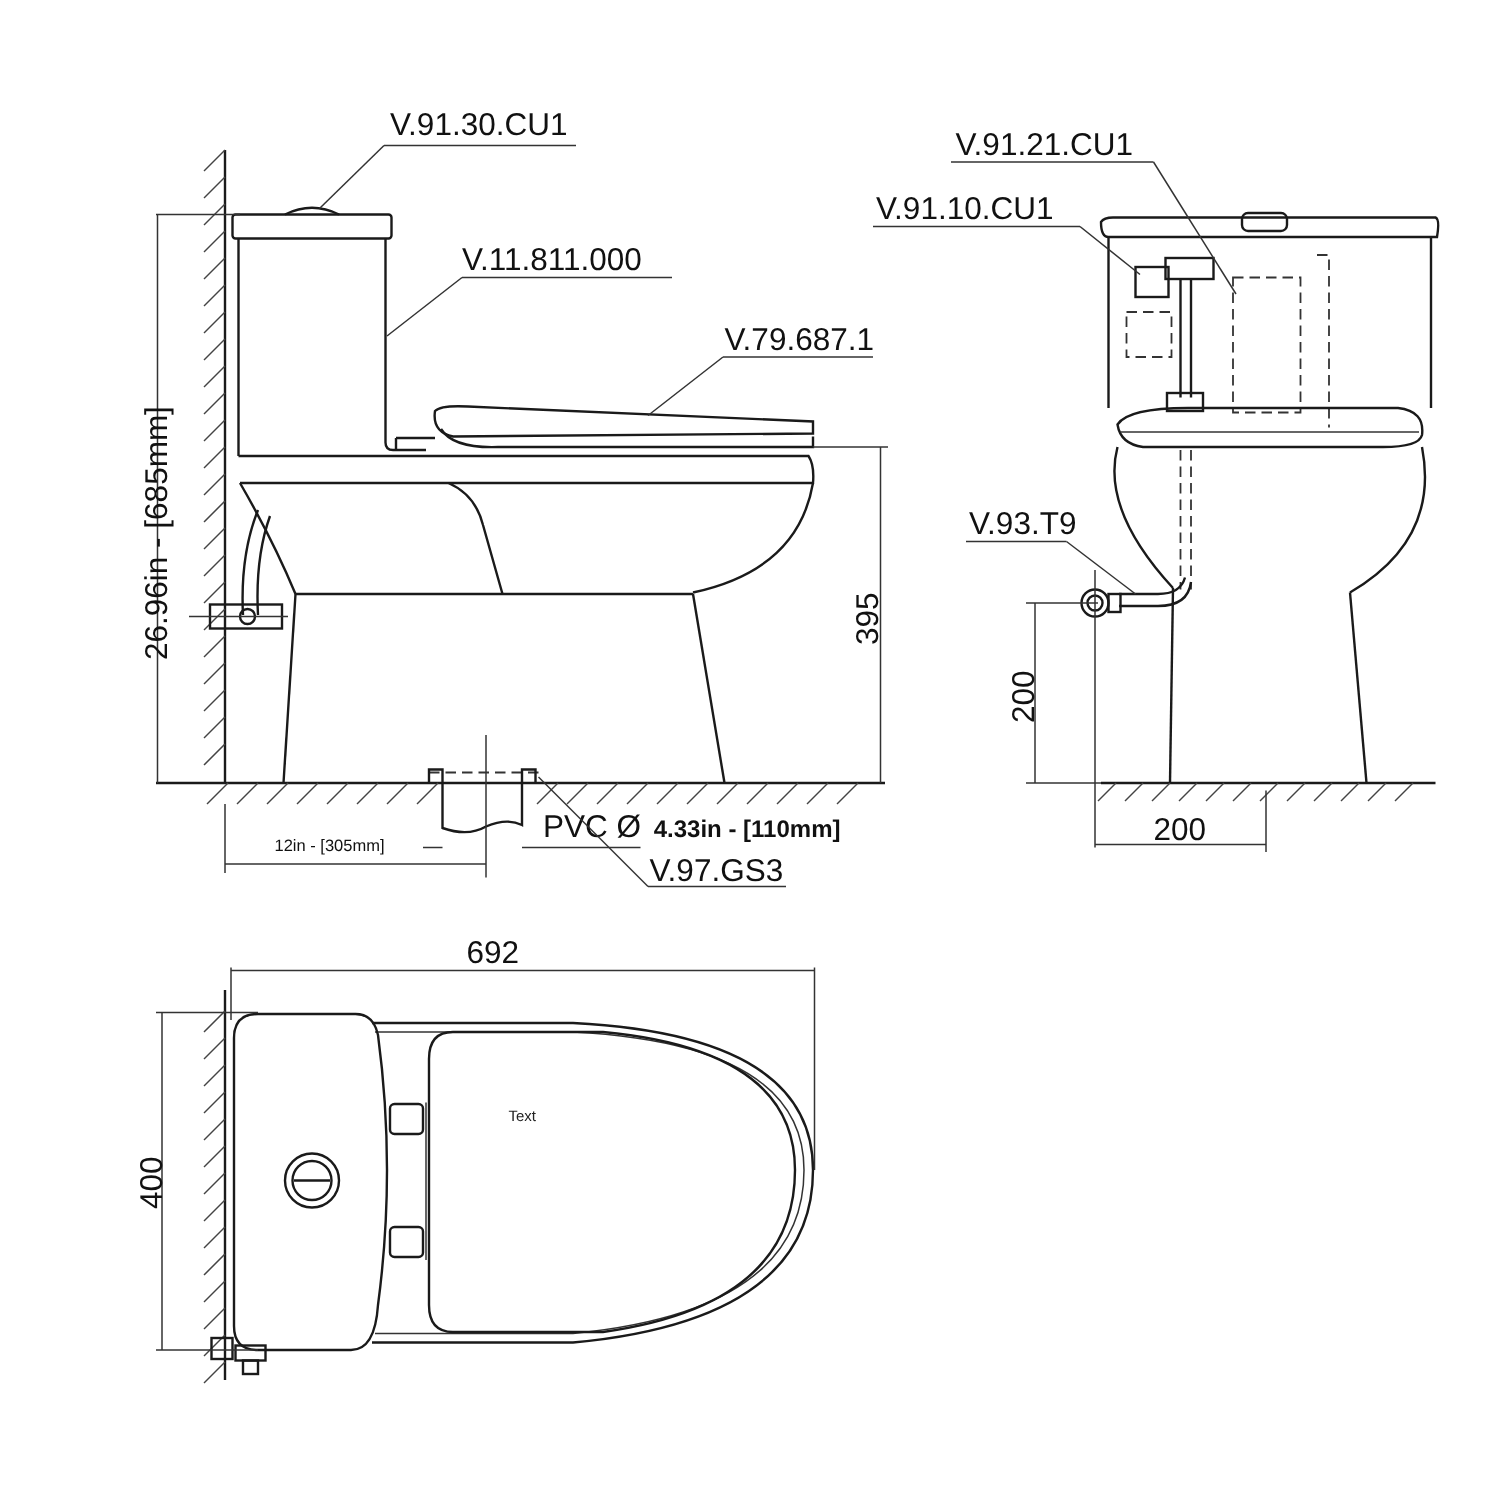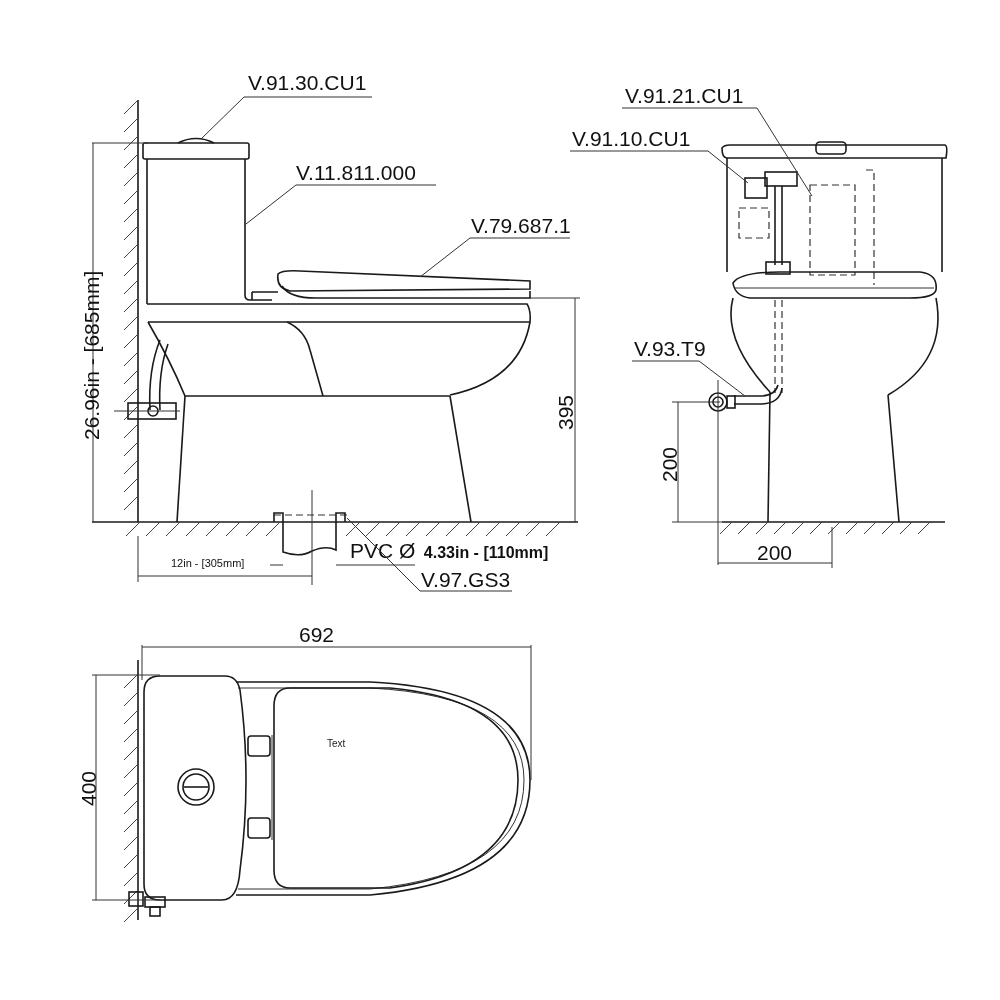--- a/index.html
+++ b/index.html
@@ -1,17 +1,17 @@
 <!DOCTYPE html>
 <html><head>
 <meta charset="utf-8">
 <style>
   html, body { margin: 0; padding: 0; background: #ffffff; }
   body { width: 1000px; height: 1000px; overflow: hidden; font-family: "Liberation Sans", sans-serif; }
-  #stage { position: relative; width: 920px; height: 1000px; }
+  #stage { position: relative; width: 920px; height: 1000px; margin-left: 12px; }
   svg { position: absolute; left: 0; top: 0; }
   .ln { stroke: #1a1a1a; stroke-width: 1.6; fill: none; }
   .thin { stroke: #333; stroke-width: 1; fill: none; }
   .dash { stroke: #333; stroke-width: 1.2; fill: none; stroke-dasharray: 7 4; }
   .hatch { stroke: #444; stroke-width: 1; }
   .lbl { font-family: "Liberation Sans", sans-serif; font-size: 21px; fill: #111; }
   .lbl-sm { font-family: "Liberation Sans", sans-serif; font-size: 11px; fill: #111; }
   .lbl-bold { font-family: "Liberation Sans", sans-serif; font-size: 16px; font-weight: bold; fill: #111; }
   .lbl-tiny { font-family: "Liberation Sans", sans-serif; font-size: 10px; fill: #222; }
 </style>

